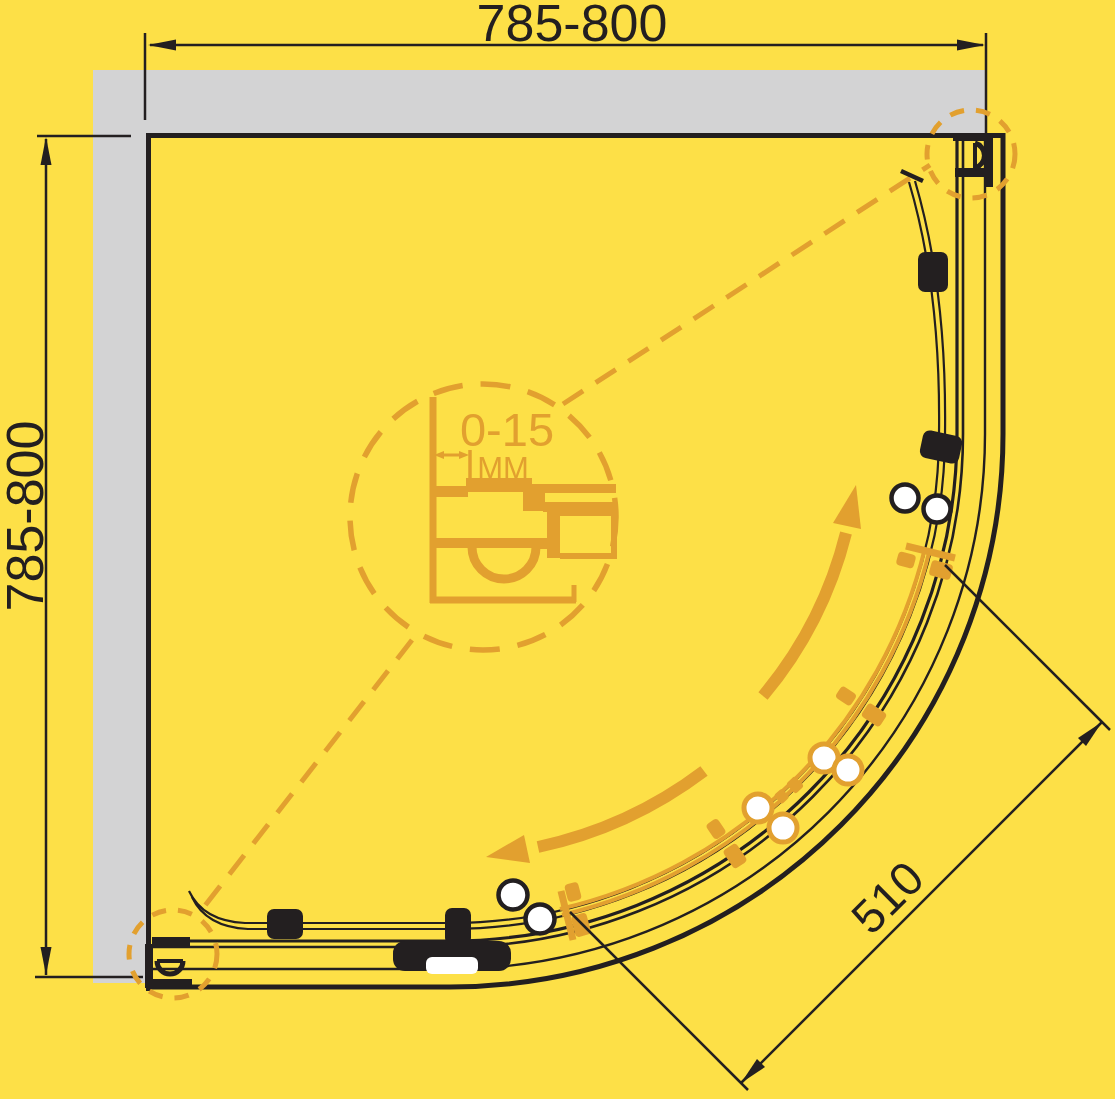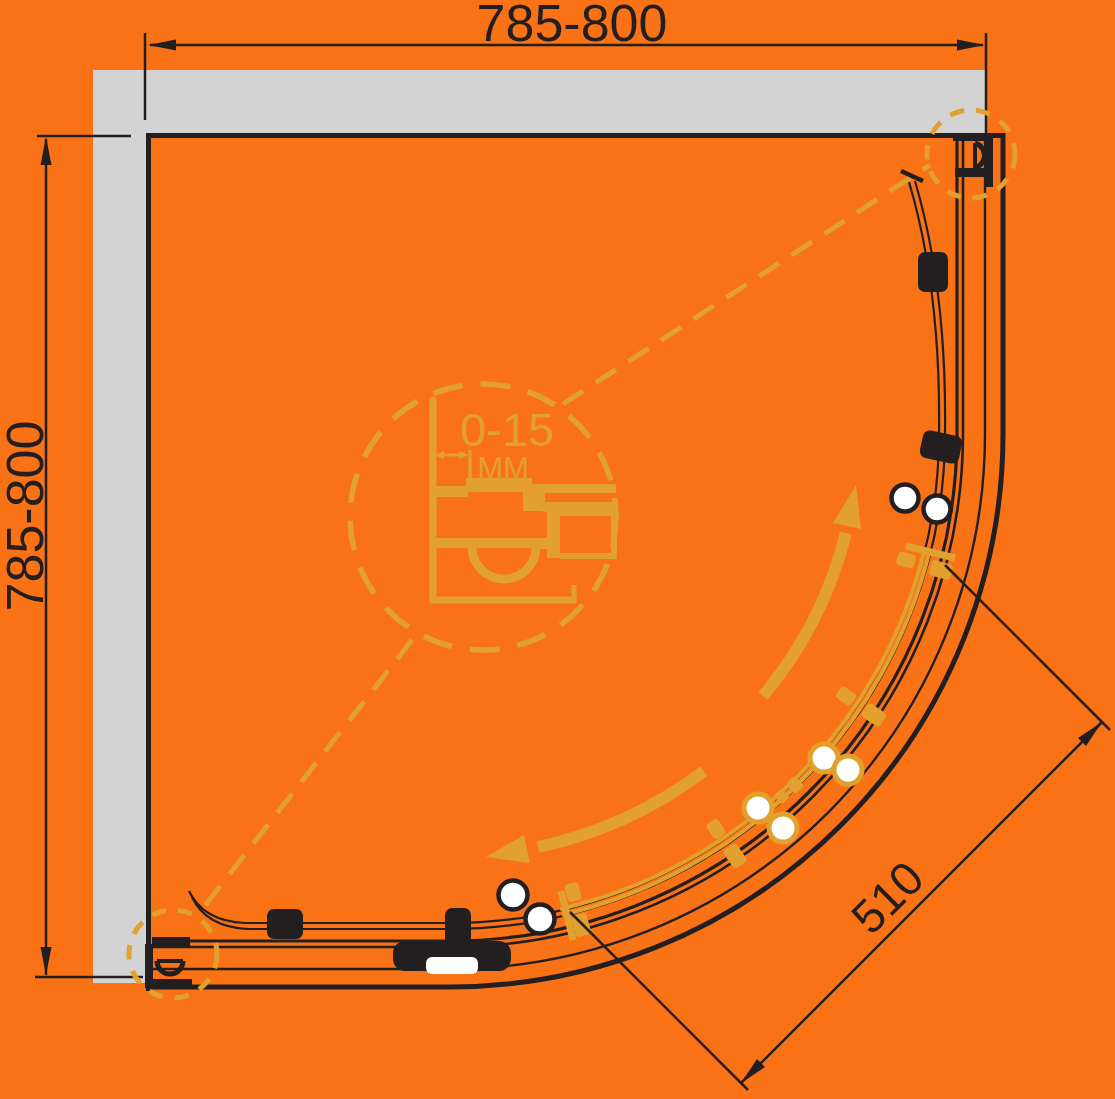--- a/index.html
+++ b/index.html
@@ -1,17 +1,17 @@
 <!DOCTYPE html>
 <html><head>
 <meta charset="utf-8">
 <style>
   html,body{margin:0;padding:0;background:#ffffff;}
   body{width:1115px;height:1099px;overflow:hidden;font-family:"Liberation Sans",sans-serif;}
-  .stage{position:relative;width:1115px;height:1099px;background:#f97316;}
+  .stage{position:relative;width:1115px;height:1099px;background:#fde047;}
   svg{display:block;}
   text{font-family:"Liberation Sans","DejaVu Sans",sans-serif;fill:#231f20;}
   text.accent{fill:#e2a02f;}
   .ln{stroke:#231f20;fill:none;}
   .fillblk{fill:#231f20;stroke:none;}
   .org{stroke:#e2a02f;fill:none;}
   .orgfill{fill:#e2a02f;stroke:none;}
   .knob{fill:#ffffff;stroke:#231f20;stroke-width:4.5;}
   .oknob{fill:#ffffff;stroke:#e2a02f;stroke-width:5;}
 </style>

